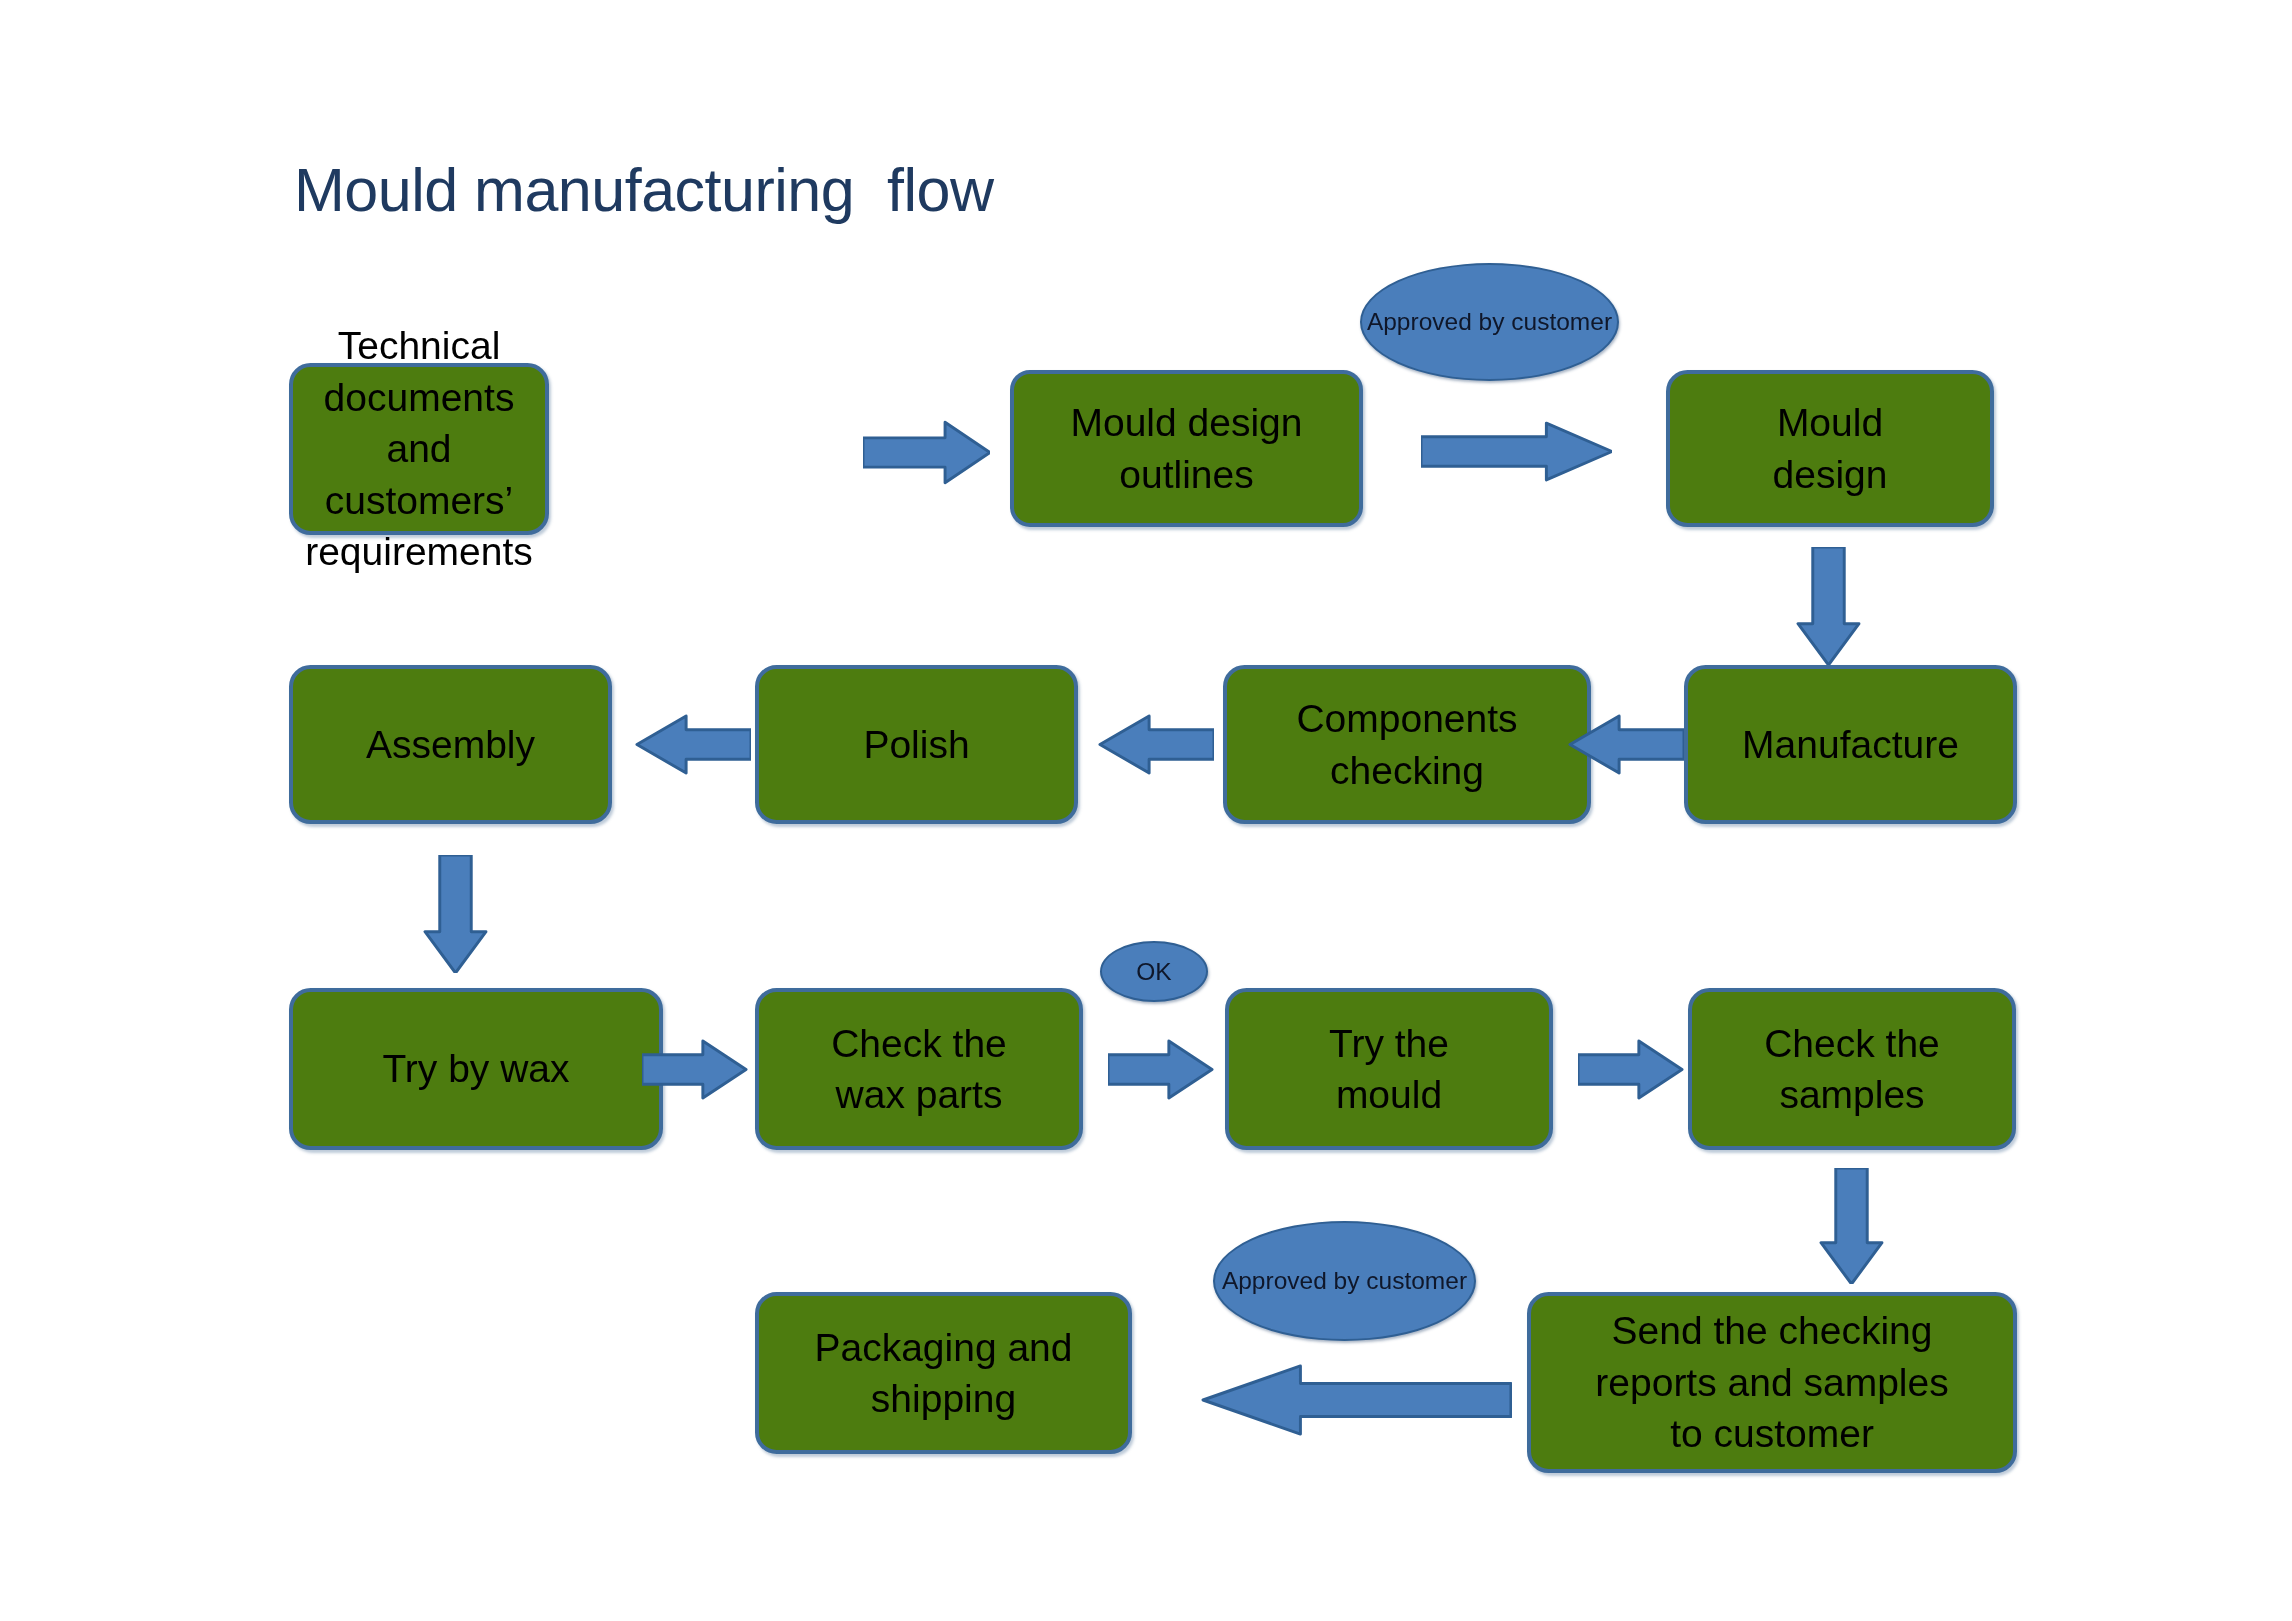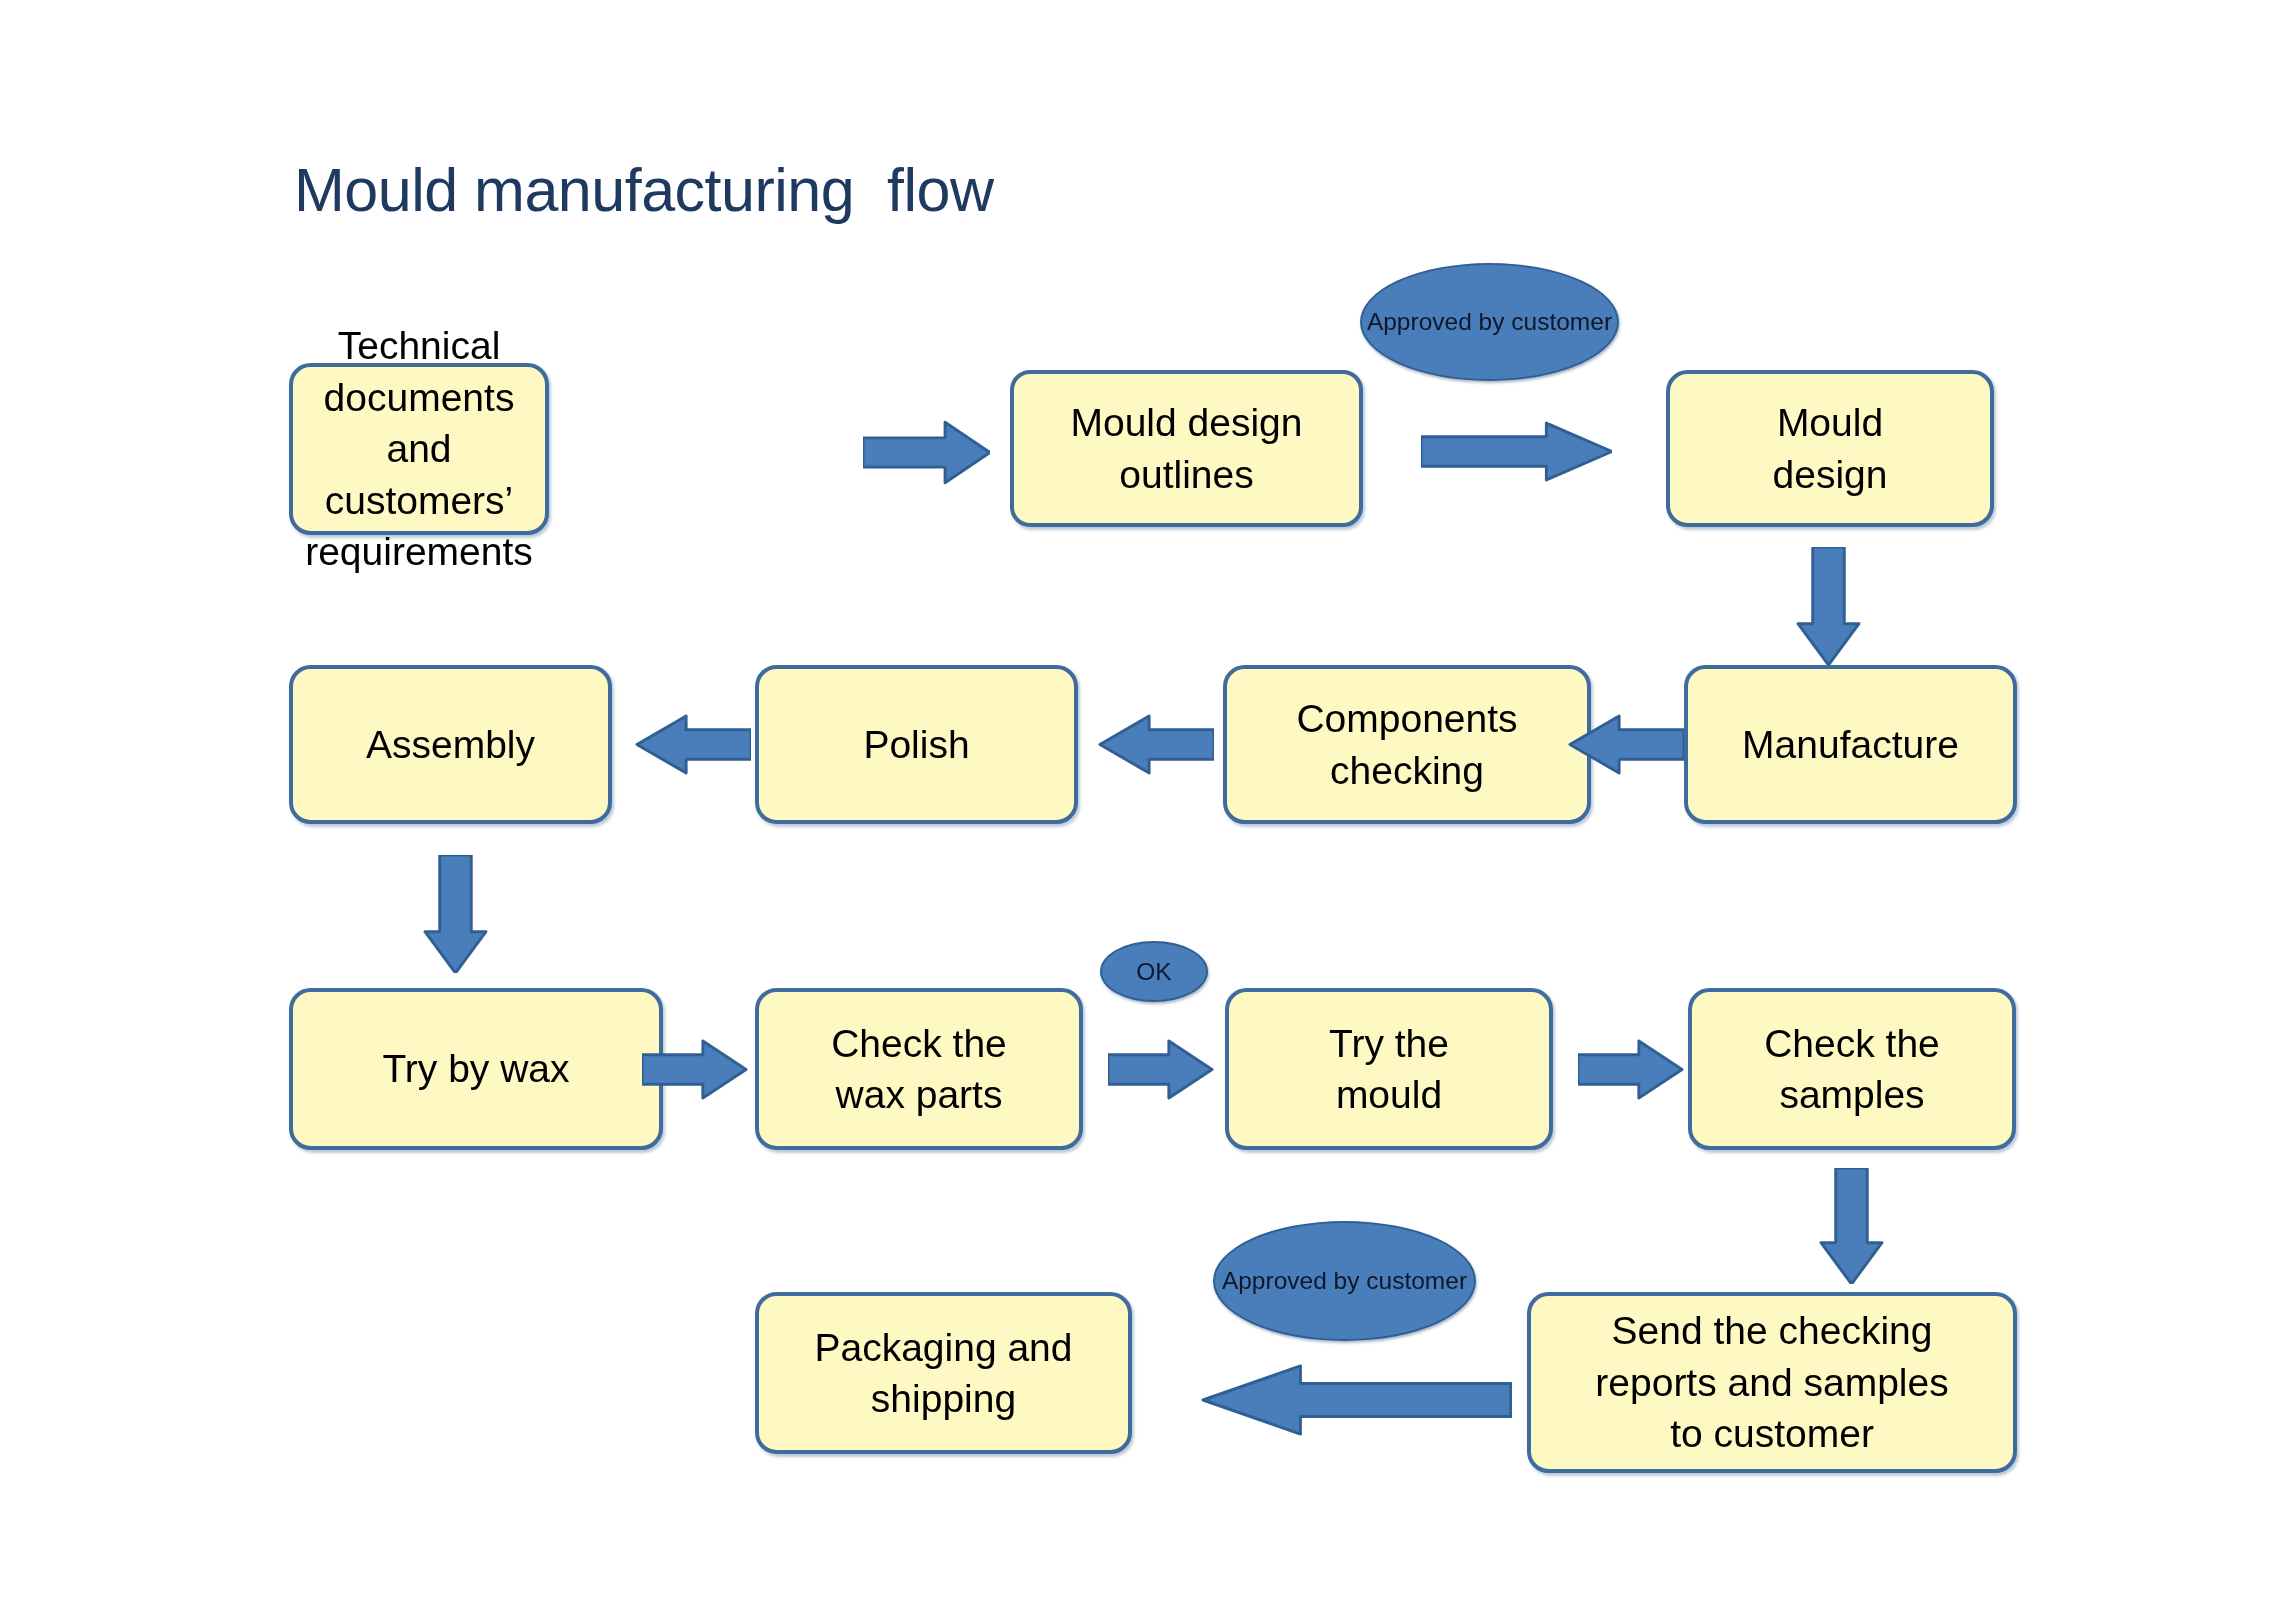--- a/index.html
+++ b/index.html
@@ -28,21 +28,21 @@
     color: #1f3a60;
     letter-spacing: -0.5px;
     white-space: pre;
     font-family: "Liberation Sans", sans-serif;
   }
 
   
   .box {
     position: absolute;
     box-sizing: border-box;
-    background: #fef9c3;
+    background: #4d7c0f;
     border: 4.9px solid #3f6c9c;
     border-radius: 21.6px;
     display: flex;
     align-items: center;
     justify-content: center;
     text-align: center;
     color: #000000;
     font-size: 39px;
     line-height: 1.32;
     padding: 3.9px 9.8px;

